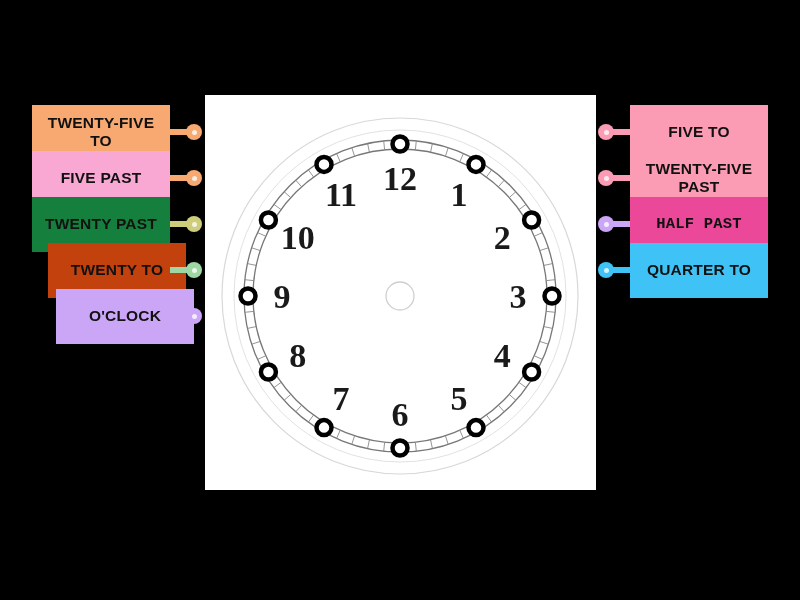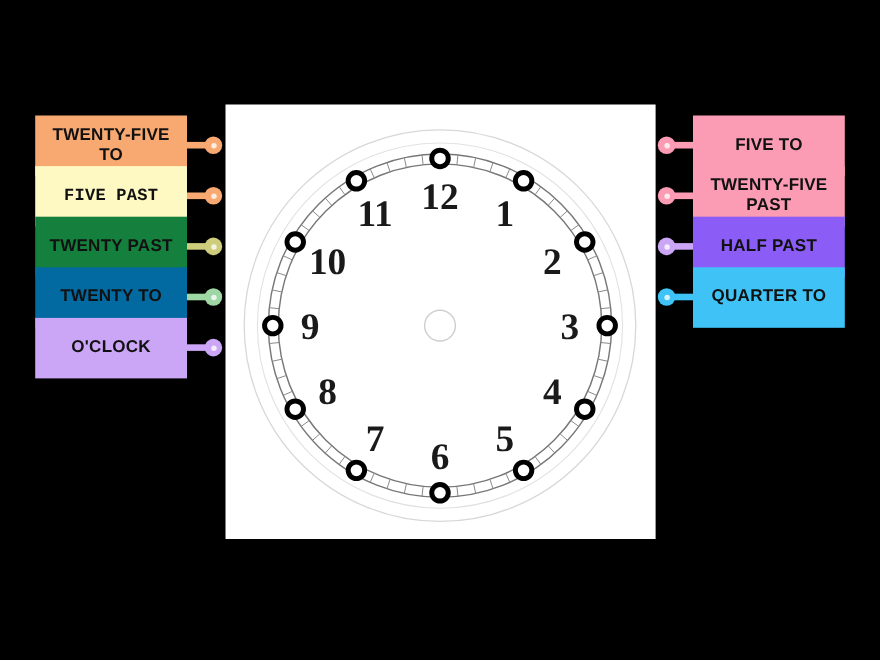--- a/index.html
+++ b/index.html
@@ -238,42 +238,42 @@
 
   <div id="left-col" class="label-col">
       <div class="label-row">
         <div class="label-box" style="background: rgb(247, 169, 113);">TWENTY-FIVE TO</div>
         <div class="connector">
           <div class="stem" style="background: rgb(247, 169, 113);"></div>
           <div class="knob" style="background: rgb(247, 169, 113);"></div>
         </div>
       </div>
       <div class="label-row">
-        <div class="label-box" style="background: #fef9c3; font-family: Liberation Mono, monospace;">FIVE PAST</div>
+        <div class="label-box" style="background: #f9a8d4;">FIVE PAST</div>
         <div class="connector">
           <div class="stem" style="background: rgb(247, 169, 113);"></div>
           <div class="knob" style="background: rgb(247, 169, 113);"></div>
         </div>
       </div>
       <div class="label-row">
         <div class="label-box" style="background: #15803d;">TWENTY PAST</div>
         <div class="connector">
           <div class="stem" style="background: rgb(205, 205, 123);"></div>
           <div class="knob" style="background: rgb(205, 205, 123);"></div>
         </div>
       </div>
       <div class="label-row">
-        <div class="label-box" style="background: #0369a1;">TWENTY TO</div>
+        <div class="label-box" style="background: #c2410c; margin-left: 16px;">TWENTY TO</div>
         <div class="connector">
           <div class="stem" style="background: rgb(158, 214, 164);"></div>
           <div class="knob" style="background: rgb(158, 214, 164);"></div>
         </div>
       </div>
       <div class="label-row">
-        <div class="label-box" style="background: rgb(203, 166, 247);">O'CLOCK</div>
+        <div class="label-box" style="background: rgb(203, 166, 247); margin-left: 24px;">O'CLOCK</div>
         <div class="connector">
           <div class="stem" style="background: rgb(203, 166, 247);"></div>
           <div class="knob" style="background: rgb(203, 166, 247);"></div>
         </div>
       </div>
     </div>
 
   <div id="right-col" class="label-col">
       <div class="label-row">
         <div class="connector">
@@ -287,21 +287,21 @@
           <div class="stem" style="background: rgb(251, 155, 180);"></div>
           <div class="knob" style="background: rgb(251, 155, 180);"></div>
         </div>
         <div class="label-box" style="background: rgb(251, 155, 180);">TWENTY-FIVE PAST</div>
       </div>
       <div class="label-row">
         <div class="connector">
           <div class="stem" style="background: rgb(203, 166, 247);"></div>
           <div class="knob" style="background: rgb(203, 166, 247);"></div>
         </div>
-        <div class="label-box" style="background: #8b5cf6;">HALF PAST</div>
+        <div class="label-box" style="background: #ec4899; font-family: Liberation Mono, monospace;">HALF PAST</div>
       </div>
       <div class="label-row">
         <div class="connector">
           <div class="stem" style="background: rgb(63, 195, 247);"></div>
           <div class="knob" style="background: rgb(63, 195, 247);"></div>
         </div>
         <div class="label-box" style="background: rgb(63, 195, 247);">QUARTER TO</div>
       </div>
     </div>
 

